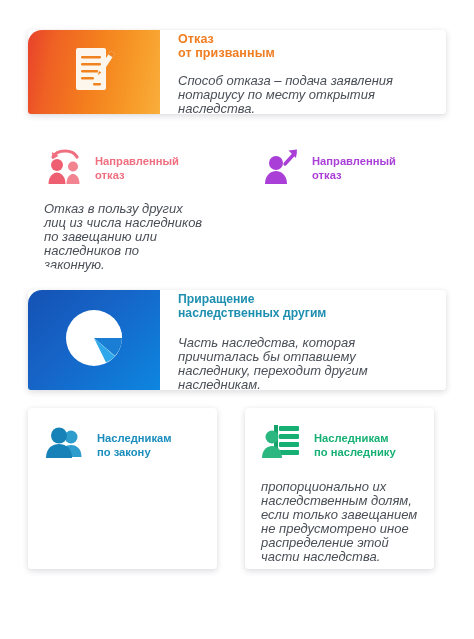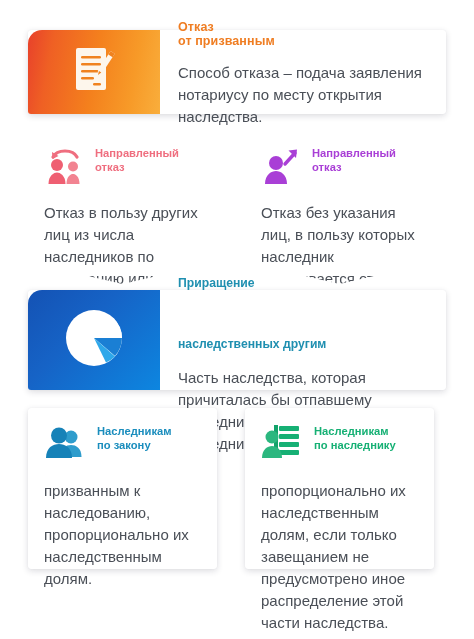--- a/index.html
+++ b/index.html
@@ -22,44 +22,44 @@
   #card-refusal{left:28px;top:30px;width:418px;height:84px;border-radius:3px;display:flex;}
   .orange-panel{
     width:132px;flex:0 0 132px;border-radius:14px 0 0 3px;
     background:linear-gradient(100deg,#e8412b 0%,#ef6024 18%,#f4801d 50%,#f79a28 78%,#f9ae3c 100%);
     display:flex;align-items:center;justify-content:center;
   }
   .banner-body{flex:1;padding:13px 16px 10px 18px;display:flex;flex-direction:column;justify-content:center;}
 
   .t-orange{color:#ef7d22;font-size:12.5px;font-weight:700;line-height:14.5px;letter-spacing:.1px;}
   .rule-orange{width:112px;height:2px;background:#ef7d22;margin:6px 0 7px 0;}
-  .body-txt{color:#4a4f57;font-size:15px;line-height:22px;}
+  .body-txt{color:#4a4f57;font-size:13px;line-height:14px;font-style:italic;}
 
   
   .notched{
     -webkit-clip-path:polygon(0 0,100% 0,100% calc(100% - 22px),50% 100%,0 calc(100% - 22px));
     clip-path:polygon(0 0,100% 0,100% calc(100% - 22px),50% 100%,0 calc(100% - 22px));
     filter:drop-shadow(0 2px 4px rgba(40,40,60,.17));
     box-shadow:none;
   }
   #card-directed{left:28px;top:132px;width:189px;height:152px;}
   #card-absolute{left:245px;top:132px;width:189px;height:152px;}
-  .mini-head{display:flex;gap:9px;padding:14px 14px 0 16px;}
+  .mini-head{display:flex;align-items:center;gap:9px;padding:14px 14px 0 16px;}
   .mini-body{padding:12px 14px 0 16px;}
   .t-pink{color:#ef6e7f;font-size:11.2px;font-weight:700;line-height:14px;}
   .t-purple{color:#a93fd6;font-size:11.2px;font-weight:700;line-height:14px;}
 
   
   #card-accretion{left:28px;top:290px;width:418px;height:100px;border-radius:3px;display:flex;}
   .blue-panel{
     width:132px;flex:0 0 132px;border-radius:14px 0 0 3px;
     background:linear-gradient(135deg,#1452b4 0%,#1663c6 40%,#0d86e0 100%);
     display:flex;align-items:center;justify-content:center;
   }
-  .t-teal{color:#1f8fb0;font-size:12.2px;font-weight:700;line-height:14.5px;margin-top:47px;}
+  .t-teal{color:#1f8fb0;font-size:12.2px;font-weight:700;line-height:14.5px;}
   .rule-teal{width:180px;height:2px;background:#2196ad;margin:7px 0 8px 0;}
 
   
   #card-by-law{left:28px;top:408px;width:189px;height:161px;border-radius:3px;}
   #card-by-will{left:245px;top:408px;width:189px;height:161px;border-radius:3px;}
   .t-blue{color:#1a8dbd;font-size:11.2px;font-weight:700;line-height:14px;}
   .t-green{color:#16b074;font-size:11.2px;font-weight:700;line-height:14px;}
 
   .icon{display:block;}
   .ttl-wrap{display:flex;flex-direction:column;}
@@ -127,23 +127,20 @@
           <path d="M4 38 C4 28.5, 10.5 25, 15 25 C19.5 25, 26 28.5, 26 38 Z" fill="#a93fd6"></path>
           <path d="M24 18 L34 7" stroke="#a93fd6" stroke-width="3.4" stroke-linecap="round"></path>
           <path d="M27.5 4.5 L36 3.5 L35 12 Z" fill="#a93fd6"></path>
         </svg>
       </span>
       <span class="ttl-wrap">
         <span class="t-purple">Направленный</span>
         <span class="t-purple">отказ</span>
       </span>
     </div>
-    <div class="mini-body">
-      <div class="body-txt">Отказ без указания лиц, в пользу которых наследник отказывается от наследства.</div>
-    </div>
   </div>
 
   <div class="card" id="card-accretion">
     <div class="blue-panel">
       <span class="icon">
         <svg width="62" height="62" viewBox="0 0 62 62">
           <circle cx="31" cy="31" r="28" fill="#ffffff"></circle>
           <path d="M31 31 L59 31 A28 28 0 0 1 52 49 Z" fill="#1a7fd4"></path>
           <path d="M31 31 L52 49.6 A28 28 0 0 1 43 55.6 Z" fill="#2ea8ea"></path>
           <path d="M31 31 L59 31 A28 28 0 0 0 50 11 Z" fill="#ffffff"></path>
@@ -167,23 +164,20 @@
           <circle cx="27" cy="13" r="6.5" fill="#2e9ccc"></circle>
           <path d="M16.5 33 C16.5 24, 22 21, 27 21 C32 21, 37.5 24, 37.5 33 Z" fill="#2e9ccc"></path>
           <circle cx="15" cy="11.5" r="8" fill="#1682b8"></circle>
           <path d="M2 34 C2 23.5, 9 20, 15 20 C21 20, 28 23.5, 28 34 Z" fill="#1682b8"></path>
         </svg>
       </span>
       <span class="ttl-wrap">
         <span class="t-blue">Наследникам</span>
         <span class="t-blue">по закону</span>
       </span>
-    </div>
-    <div class="mini-body" style="padding-top:14px">
-      <div class="body-txt">призванным к наследованию, пропорционально их наследственным долям.</div>
     </div>
   </div>
 
   <div class="card" id="card-by-will">
     <div class="mini-head" style="padding-top:16px">
       <span class="icon">
         <svg width="44" height="38" viewBox="0 0 44 38">
           <rect x="18" y="2" width="20" height="5" rx="1" fill="#16b074"></rect>
           <rect x="18" y="10" width="20" height="5" rx="1" fill="#16b074"></rect>
           <rect x="18" y="18" width="20" height="5" rx="1" fill="#16b074"></rect>

